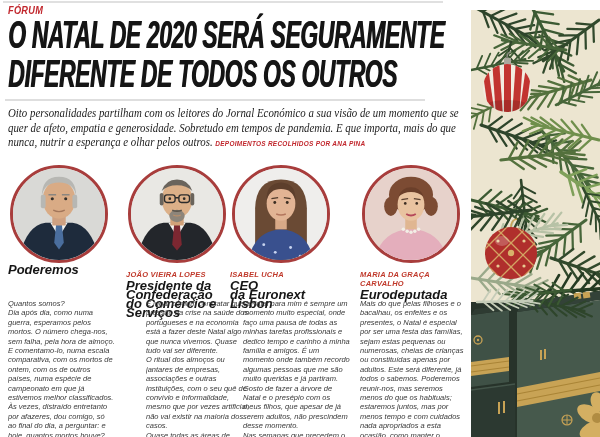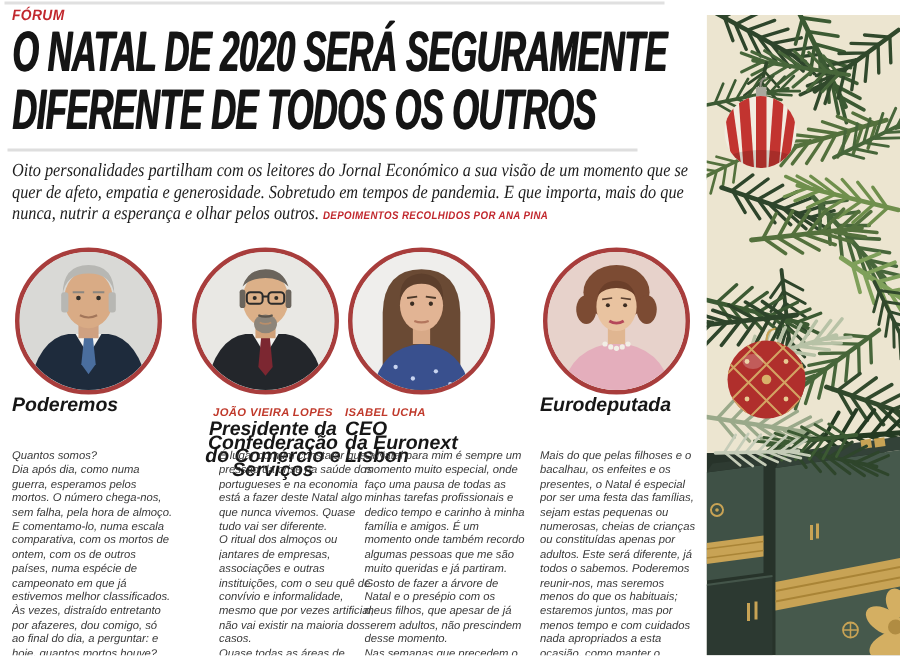--- a/index.html
+++ b/index.html
@@ -14,21 +14,21 @@
             letter-spacing:-.5px;white-space:pre-line;
             transform:scaleX(.60);transform-origin:left top;
             text-shadow:1.2px 0 0 #151515;}
   .intro-rule{position:absolute;left:5px;top:99px;width:420px;height:2px;background:#bdbdbd;opacity:.5;}
   .intro{position:absolute;left:8px;top:106px;margin:0;width:527px;
          font-family:"Liberation Serif",serif;font-size:12.4px;line-height:14.5px;color:#1c1c1c;
          transform:scaleX(.875);transform-origin:left top;}
   .credit{font-family:"Liberation Sans",sans-serif;font-size:7.4px;font-weight:700;color:#c1272d;
           letter-spacing:.3px;margin-left:3px;}
   .person{position:absolute;top:165px;width:112px;}
-  .person.p1{left:8px;} .person.p2{left:126px;text-align:center;} .person.p3{left:230px;} .person.p4{left:360px;}
+  .person.p1{left:8px;} .person.p2{left:126px;} .person.p3{left:230px;} .person.p4{left:360px;}
   .circle{width:98px;height:98px;border:3px solid #a83d3c;border-radius:50%;overflow:hidden;
           box-sizing:border-box;margin-left:2px;background:#e8e8e6;}
   .circle svg{display:block;width:92px;height:92px;}
   .pname{margin-top:7px;font-size:7.5px;font-weight:700;color:#c0392b;letter-spacing:.25px;}
   .ptitle{margin-top:2px;font-size:13px;font-weight:700;color:#161616;line-height:9px;white-space:pre-line;}
   .col{position:absolute;top:299px;width:107px;height:138px;overflow:hidden;
        font-size:7.5px;line-height:9.4px;color:#383838;white-space:pre-line;}
   .col.c1{left:8px;} .col.c2{left:126px;margin-left:20px;} .col.c3{left:243px;} .col.c4{left:360px;}
   .photo{position:absolute;left:471px;top:10px;width:129px;height:427px;overflow:hidden;}
   .photo svg{display:block;}
@@ -133,20 +133,21 @@
           <circle cx="54" cy="37" r="1.4" fill="#3c2d22"></circle>
         <path d="M38 33 L45 32 M51 32 L58 33" stroke="#5a4030" stroke-width="1.2"></path>
         <path d="M43 48 Q48 51 53 48" stroke="#b5485a" stroke-width="2" fill="none"></path>
         <circle cx="40" cy="64" r="1.8" fill="#f2efe6"></circle>
           <circle cx="44" cy="66" r="1.8" fill="#f2efe6"></circle>
         <circle cx="48" cy="67" r="1.8" fill="#f2efe6"></circle>
           <circle cx="52" cy="66" r="1.8" fill="#f2efe6"></circle>
         <circle cx="56" cy="64" r="1.8" fill="#f2efe6"></circle>
       </svg>
     </div>
+    <div class="pname">MARIA DA GRAÇA CARVALHO</div>
     <div class="ptitle">Eurodeputada</div>
   </div>
 
   <div class="col c1">Quantos somos?
 Dia após dia, como numa guerra, esperamos pelos mortos. O número chega-nos, sem falha, pela hora de almoço. E comentamo-lo, numa escala comparativa, com os mortos de ontem, com os de outros países, numa espécie de campeonato em que já estivemos melhor classificados. Às vezes, distraído entretanto por afazeres, dou comigo, só ao final do dia, a perguntar: e hoje, quantos mortos houve?
 Para que queremos nós esses mortos, os infetados, os recuperados, os que estão nos cuidados intensivos? Para opinar sobre esta vaga, sobre cujo pico lançamos apostas, idênticas às que</div>
   <div class="col c2">É lugar comum constatar que a pressão da crise na saúde dos portugueses e na economia está a fazer deste Natal algo que nunca vivemos. Quase tudo vai ser diferente.
 O ritual dos almoços ou jantares de empresas, associações e outras instituições, com o seu quê de convívio e informalidade, mesmo que por vezes artificial, não vai existir na maioria dos casos.
 Quase todas as áreas de negócio vão ser afetadas numa época fundamental para os seus resultados. Em particular os que têm “porta aberta para a rua” (ou centro comercial) sofrerão o impacto direto das restrições de horários e da</div>
   <div class="col c3">O Natal para mim é sempre um momento muito especial, onde faço uma pausa de todas as minhas tarefas profissionais e dedico tempo e carinho à minha família e amigos. É um momento onde também recordo algumas pessoas que me são muito queridas e já partiram. Gosto de fazer a árvore de Natal e o presépio com os meus filhos, que apesar de já serem adultos, não prescindem desse momento.

